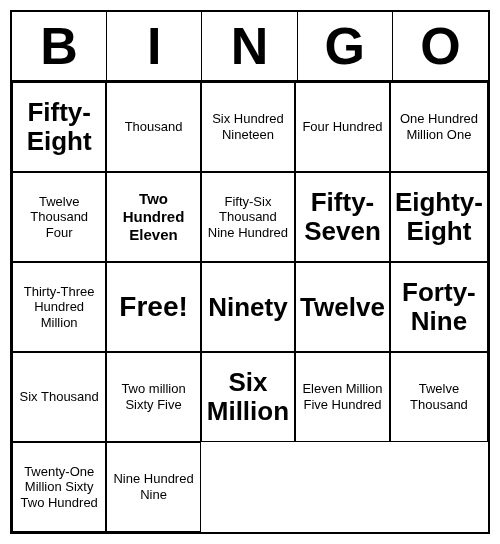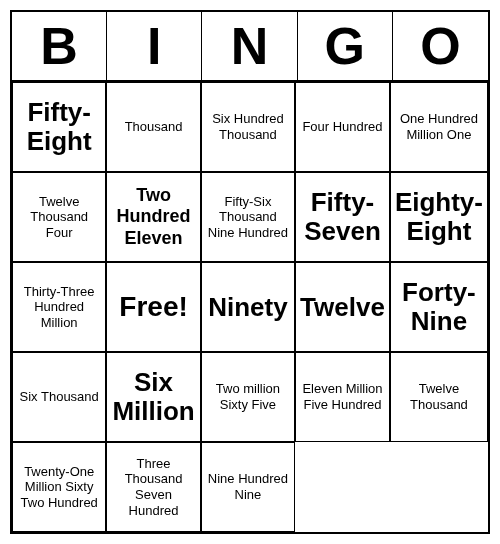--- a/index.html
+++ b/index.html
@@ -51,56 +51,55 @@
       font-size: 26px;
       font-weight: bold;
       line-height: 1.1;
     }
     .bingo-cell.free {
       font-size: 28px;
       font-weight: bold;
       text-align: center;
     }
     .bingo-cell.medium-text {
-      font-size: 18px;
+      font-size: 15px;
       font-weight: bold;
       line-height: 1.2;
     }
   </style>
 </head>
 <body>
 
 <div class="bingo-card">
   <div class="bingo-header">
 
   <div class="bingo-header-cell">B</div>
       <div class="bingo-header-cell">I</div>
       <div class="bingo-header-cell">N</div>
       <div class="bingo-header-cell">G</div>
       <div class="bingo-header-cell">O</div>
     </div>
   <div class="bingo-grid">
 
   <div class="bingo-cell large-text">Fifty-Eight</div>
       <div class="bingo-cell">Thousand</div>
-      <div class="bingo-cell">Six Hundred Thousand</div>
+      <div class="bingo-cell">Six Hundred Nineteen</div>
       <div class="bingo-cell">Four Hundred</div>
       <div class="bingo-cell">One Hundred Million One</div>
       <div class="bingo-cell">Twelve Thousand Four</div>
       <div class="bingo-cell medium-text">Two Hundred Eleven</div>
       <div class="bingo-cell">Fifty-Six Thousand Nine Hundred</div>
       <div class="bingo-cell large-text">Fifty-Seven</div>
       <div class="bingo-cell large-text">Eighty-Eight</div>
       <div class="bingo-cell">Thirty-Three Hundred Million</div>
       <div class="bingo-cell free">Free!</div>
       <div class="bingo-cell large-text">Ninety</div>
       <div class="bingo-cell large-text">Twelve</div>
       <div class="bingo-cell large-text">Forty-Nine</div>
       <div class="bingo-cell">Six Thousand</div>
+      <div class="bingo-cell">Two million Sixty Five</div>
       <div class="bingo-cell large-text">Six Million</div>
-      <div class="bingo-cell">Two million Sixty Five</div>
       <div class="bingo-cell">Eleven Million Five Hundred</div>
       <div class="bingo-cell">Twelve Thousand</div>
       <div class="bingo-cell">Twenty-One Million Sixty Two Hundred</div>
-      <div class="bingo-cell">Three Thousand Seven Hundred</div>
       <div class="bingo-cell">Nine Hundred Nine</div>
     </div>
 </div>
 
 </body></html>

